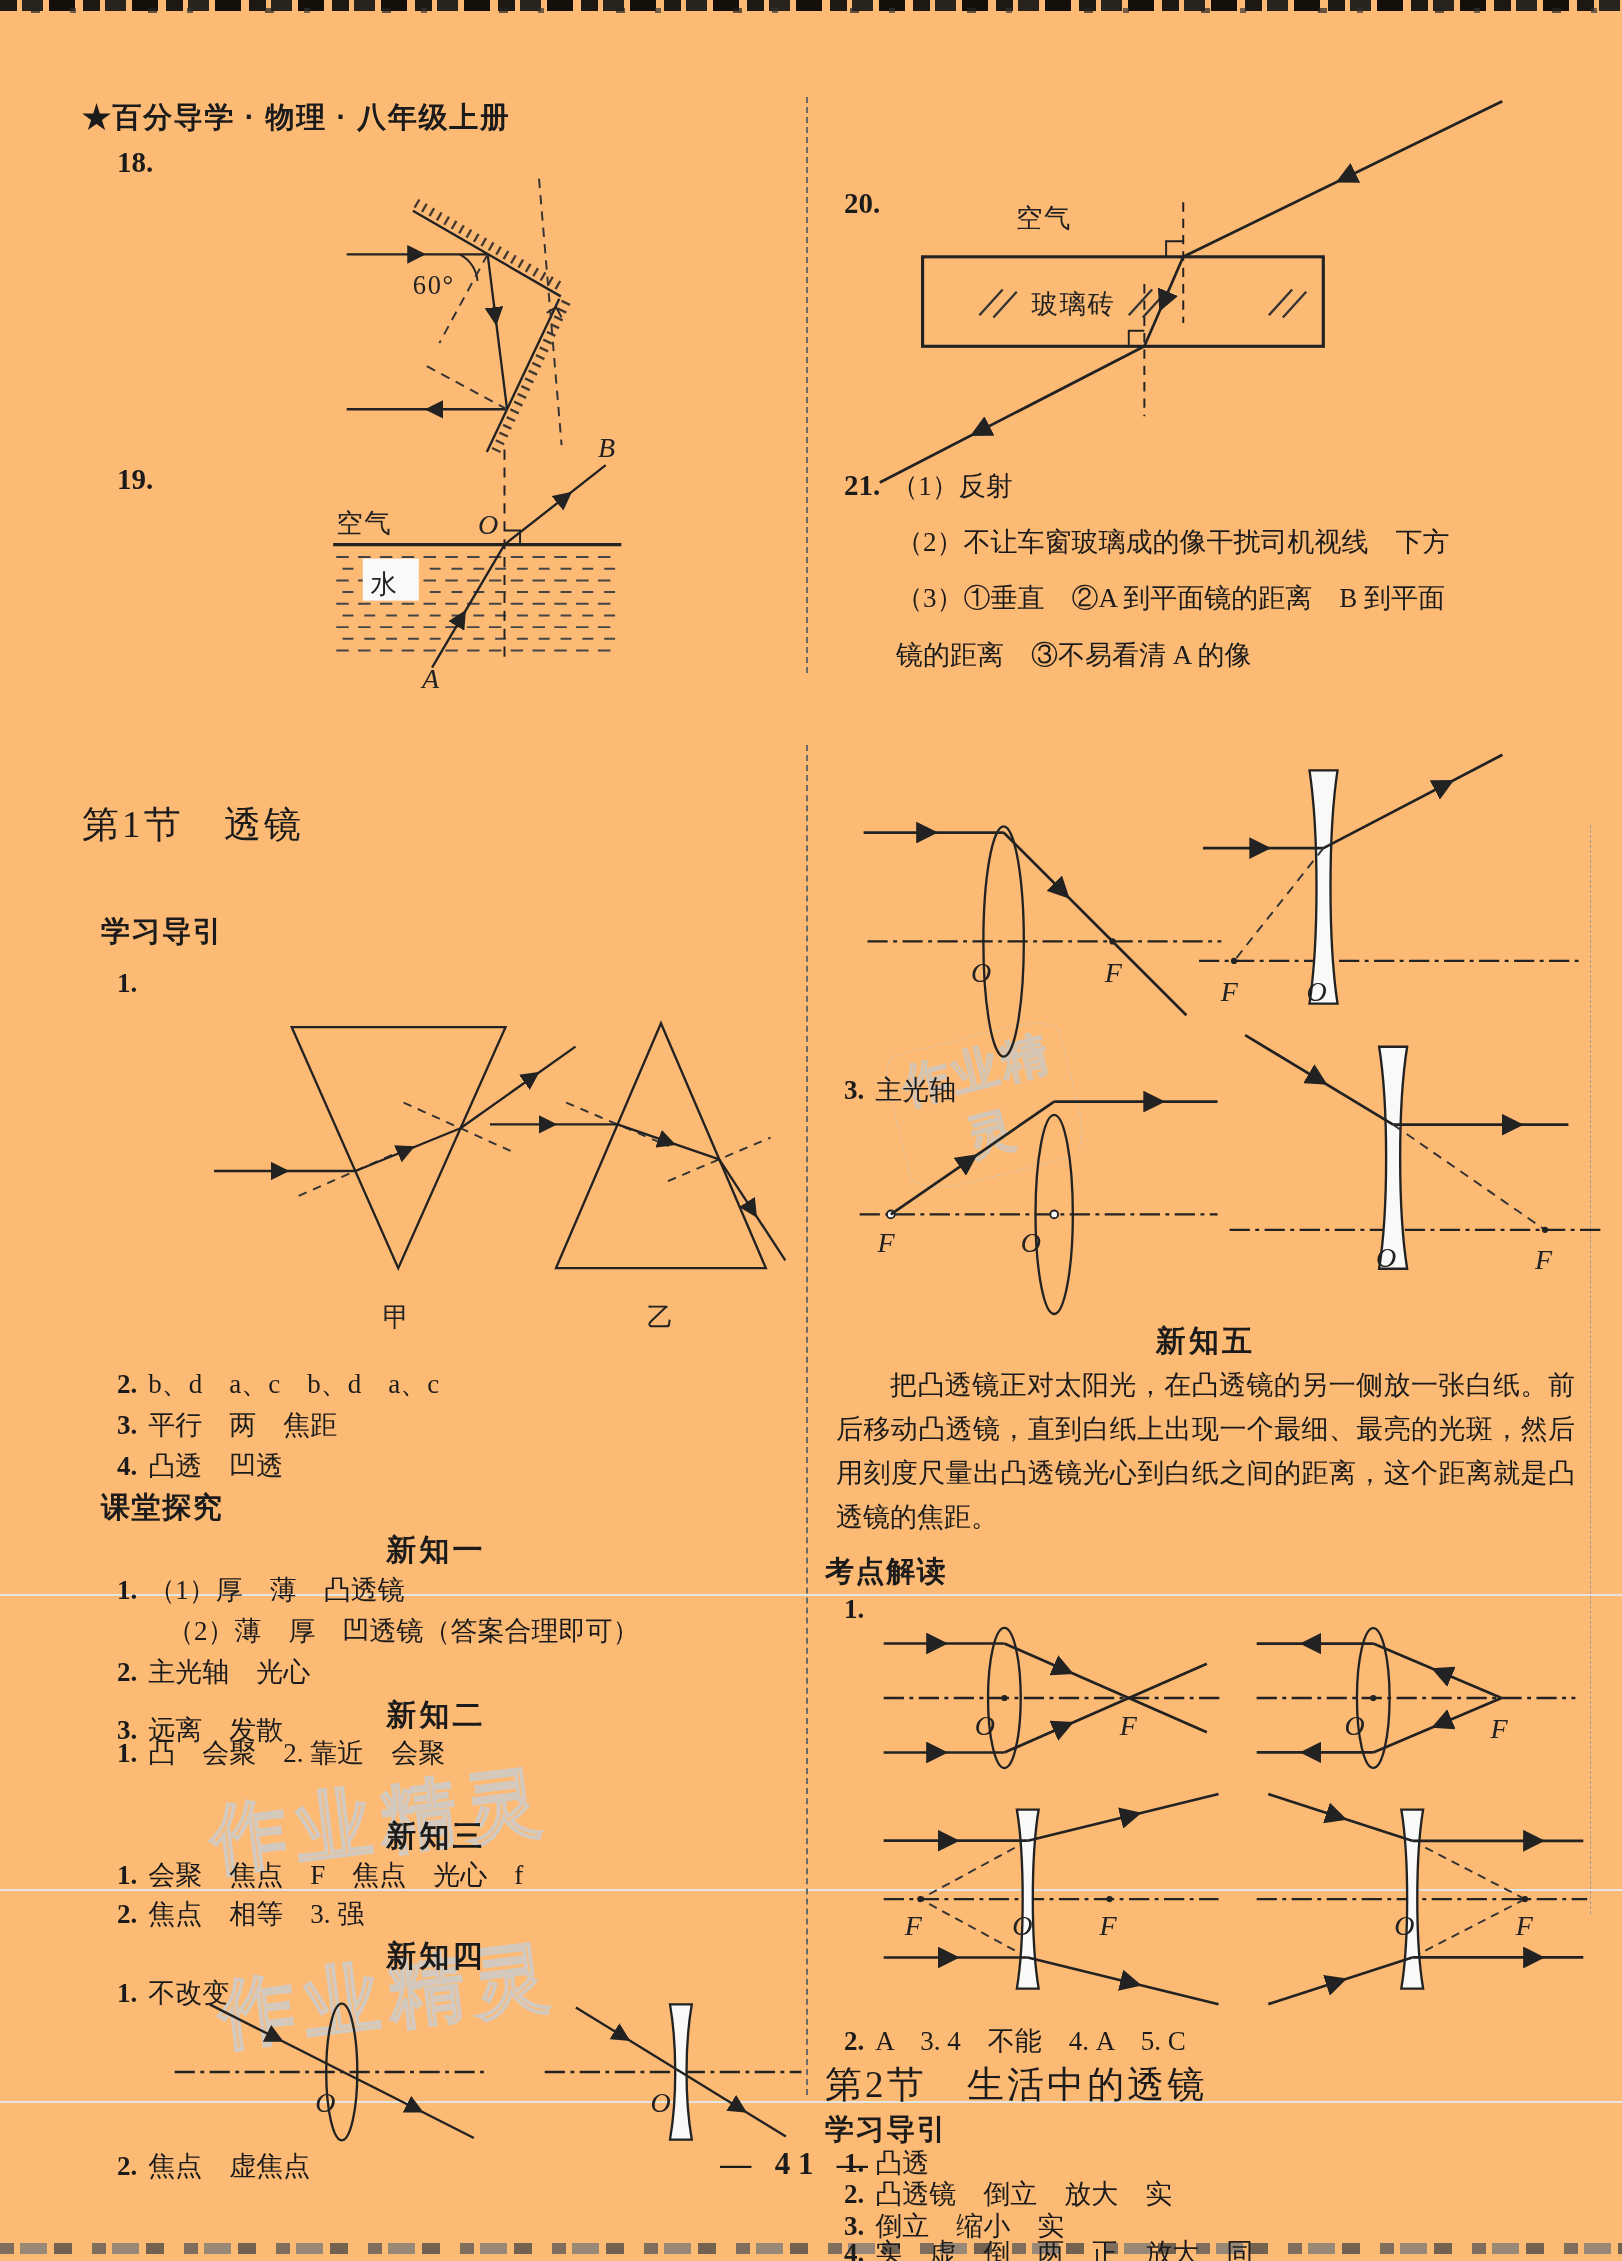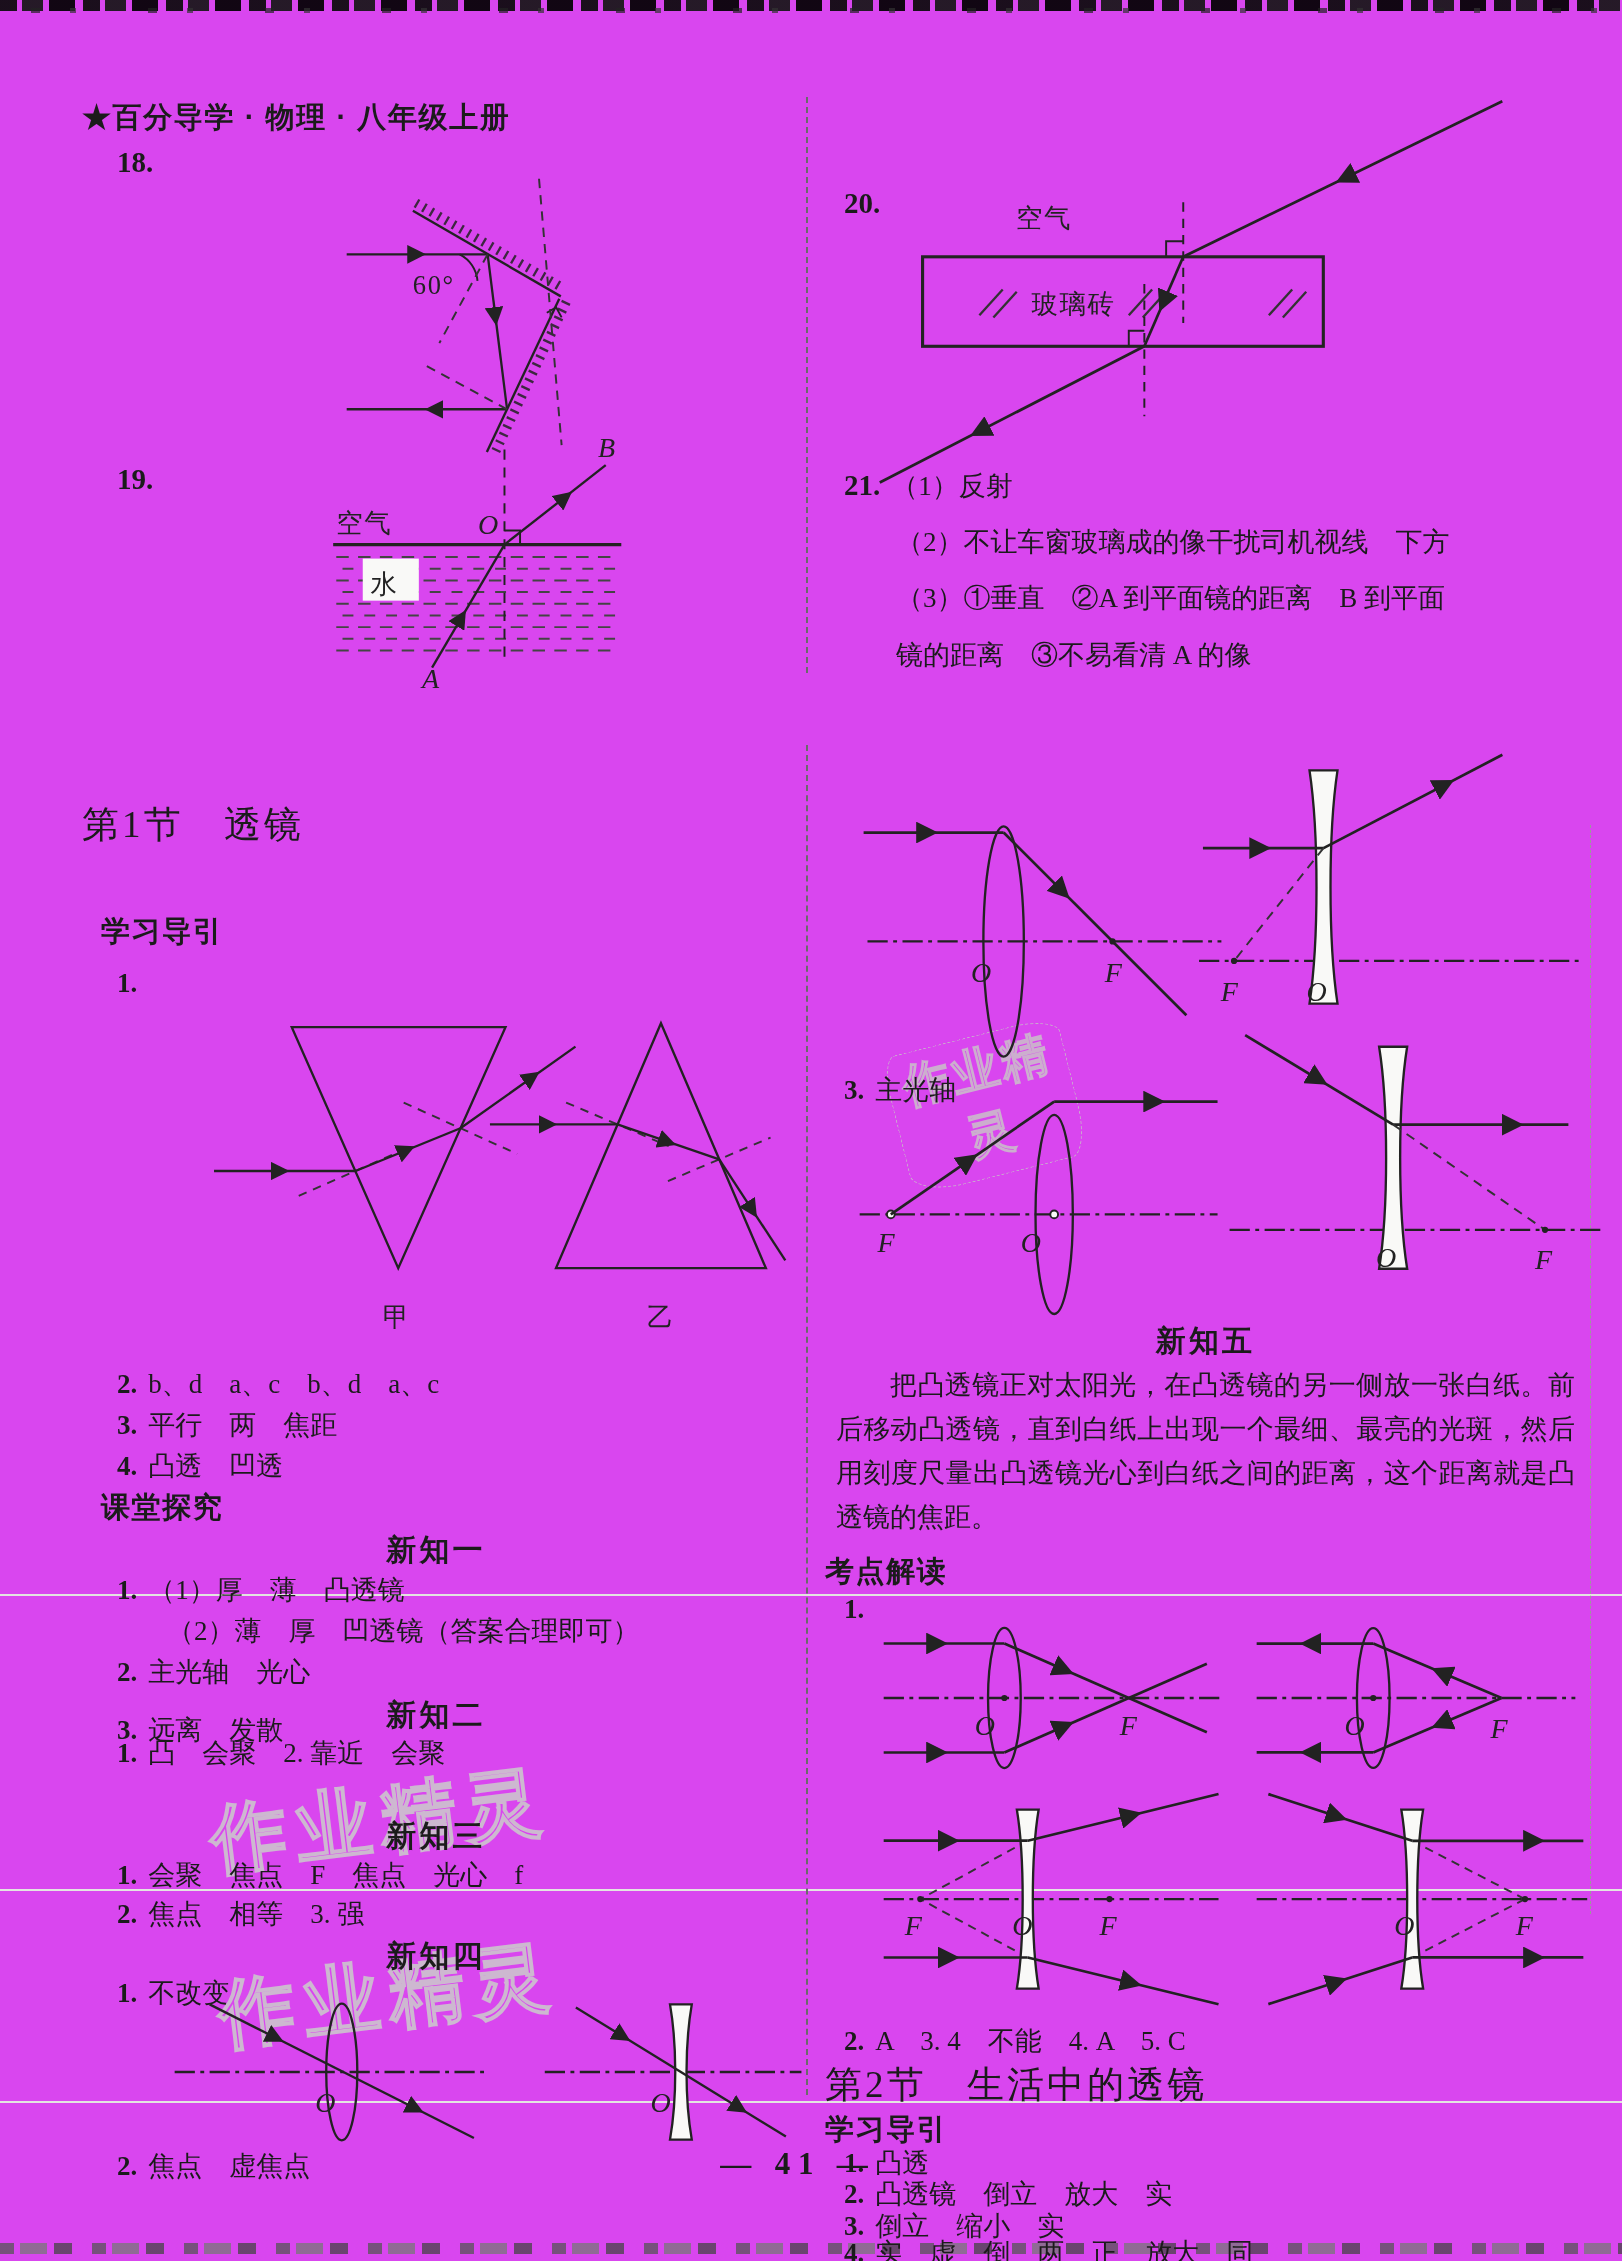--- a/index.html
+++ b/index.html
@@ -1,16 +1,16 @@
 <!DOCTYPE html>
 <html style="font-size:12.5px"><head>
 <meta charset="utf-8">
 <style>
   html,body{margin:0;padding:0;background:#888;}
-  .page{position:relative;width:1622px;height:2261px;background:#d946ef;overflow:hidden;
+  .page{position:relative;width:1622px;height:2261px;background:#fdba74;overflow:hidden;
         font-family:"Liberation Serif",serif;color:#1b1b1b;}
   .abs{position:absolute;}
   .noise-top{left:0;top:0;width:1622px;height:11px;
     background:repeating-linear-gradient(90deg,#0a0a0a 0 17px,transparent 17px 22px,#161616 22px 43px,transparent 43px 49px,#000 49px 75px,transparent 75px 83px);
     opacity:.92;}
   .noise-top2{left:0;top:7.8px;width:1622px;height:5.4px;
     background:repeating-linear-gradient(90deg,transparent 0 31px,#222 31px 40px,transparent 40px 70px,#333 70px 76px,transparent 76px 117px);opacity:.7;}
   .noise-bottom{left:0;top:2243px;width:1622px;height:11px;
     background:repeating-linear-gradient(90deg,#555 0 14px,transparent 14px 20px,#777 20px 47px,transparent 47px 54px,#444 54px 72px,transparent 72px 92px);
     opacity:.75;}

